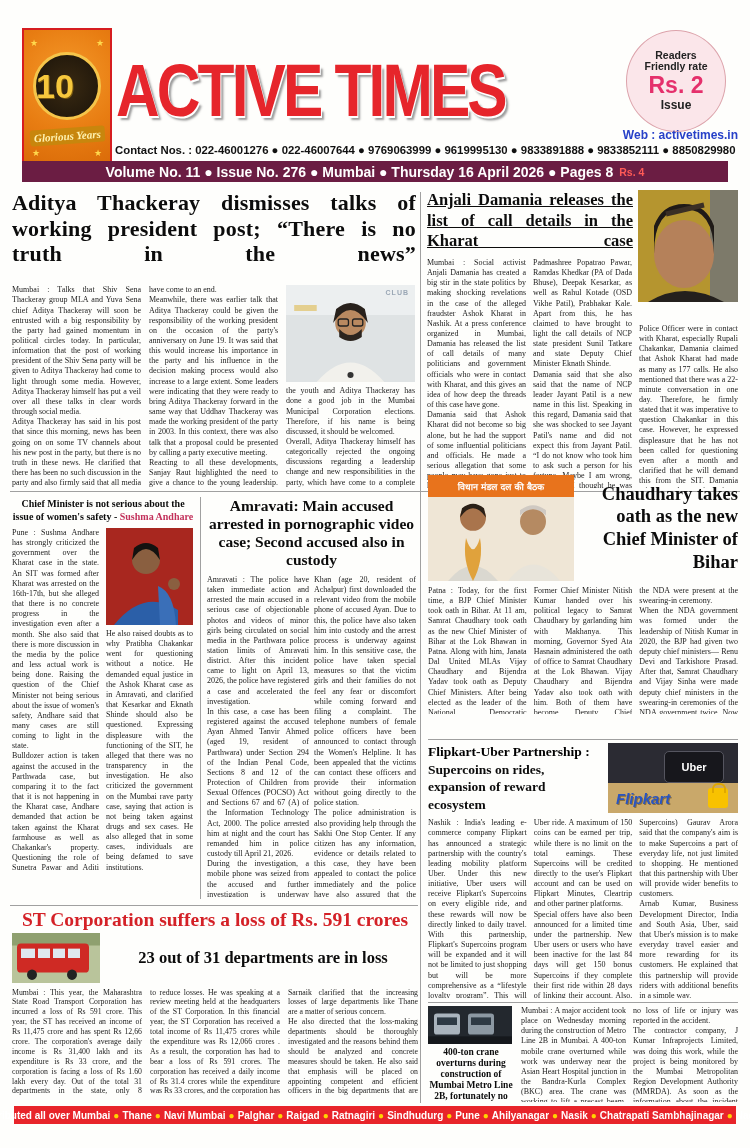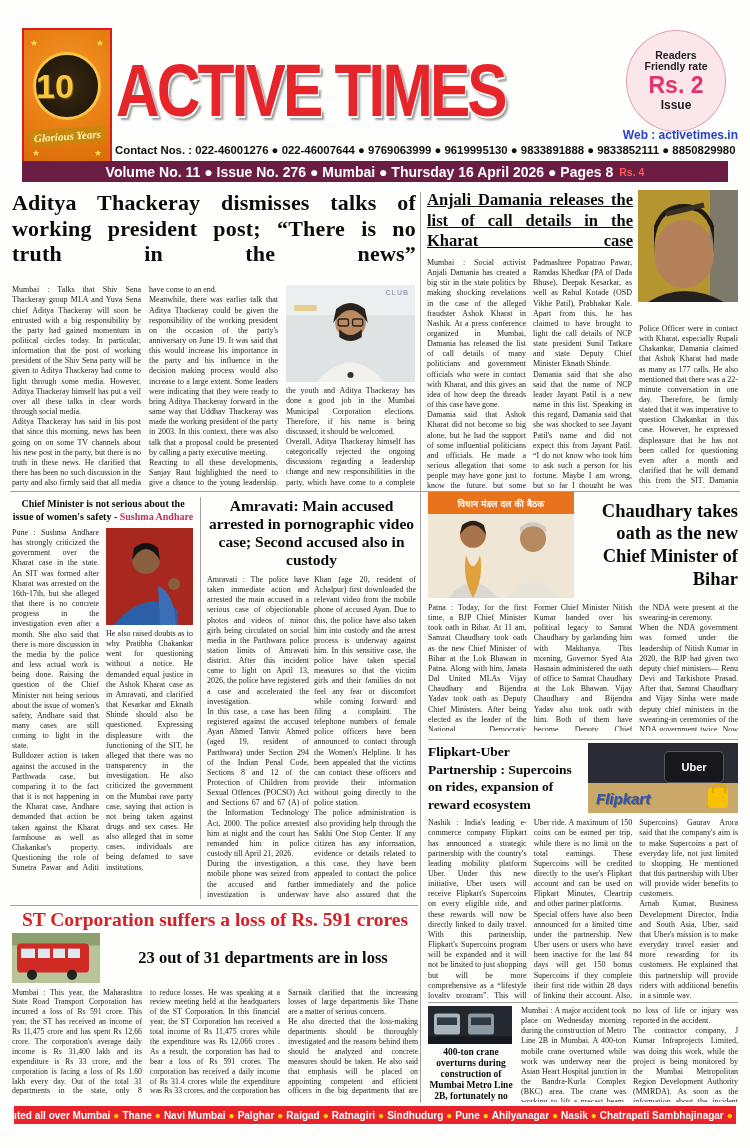--- a/index.html
+++ b/index.html
@@ -81,36 +81,36 @@
   #art-sushma .col{width:87px;}
   .photo-sushma{width:100%;height:97px;margin-bottom:4px;}
 
   
   #art-amravati{left:207px;top:497px;width:209px;height:406px;}
   .hl-am{font-size:15.5px;line-height:1.16;text-align:center;margin-bottom:6px;}
   #art-amravati .cols{gap:5px;height:322px;}
   #art-amravati .col{flex:1;}
 
   
-  #art-chaudhary{left:428px;top:492px;width:310px;height:243px;}
+  #art-chaudhary{left:428px;top:475px;width:310px;height:243px;}
   .ch-top{display:flex;gap:8px;margin-bottom:5px;}
   .photo-chaudhary{width:146px;height:106px;background:#efe6d6;}
   .ch-banner{position:absolute;top:0;left:0;right:0;height:22px;background:#e8731c;color:#fff;
         font-family:"DejaVu Sans",sans-serif;font-size:9px;font-weight:bold;display:flex;
         align-items:center;justify-content:center;}
   .hl-ch{flex:1;font-size:18.5px;line-height:1.22;text-align:right;align-self:center;}
   #art-chaudhary .cols{gap:7px;height:128px;}
   #art-chaudhary .col{flex:1;}
 
   
   #art-flipkart{left:428px;top:743px;width:310px;height:258px;}
   .fk-top{display:flex;gap:8px;margin-bottom:5px;}
   .hl-fk{flex:1;font-size:13.5px;line-height:1.3;text-align:left;}
   .hl-fk .blue{color:#000000;}
-  .photo-flipkart{width:150px;height:70px;background:#2b2b33;}
+  .photo-flipkart{width:130px;height:70px;background:#2b2b33;}
   .fk-uber{position:absolute;top:8px;right:14px;width:58px;height:30px;background:#17171c;
         border:1px solid #55555f;border-radius:5px;color:#fff;font-family:"Liberation Sans",sans-serif;
         font-size:11px;font-weight:bold;display:flex;align-items:center;justify-content:center;}
   .fk-strip{position:absolute;bottom:0;left:0;right:0;height:30px;background:#c9a86a;}
   .fk-logo{position:absolute;bottom:6px;left:8px;color:#2a55c0;font-family:"Liberation Sans",sans-serif;
         font-size:15px;font-weight:bold;font-style:italic;text-shadow:1px 1px 0 #8a6f3c;}
   .fk-bag{position:absolute;bottom:5px;right:10px;width:20px;height:20px;background:#f8c200;border-radius:3px;}
   .fk-bag:before{content:"";position:absolute;top:-5px;left:4px;width:10px;height:8px;
         border:2px solid #e0a800;border-bottom:none;border-radius:6px 6px 0 0;}
   #art-flipkart .cols{gap:7px;height:180px;}

